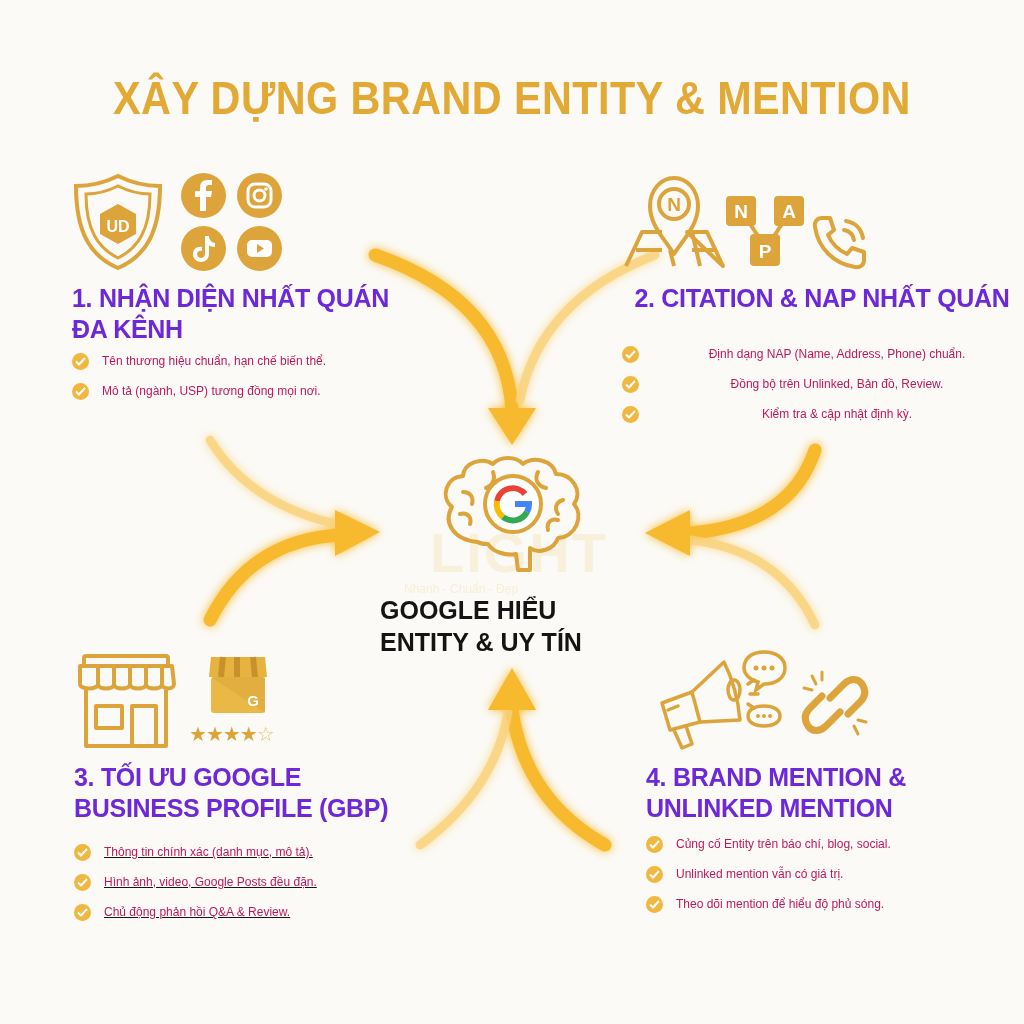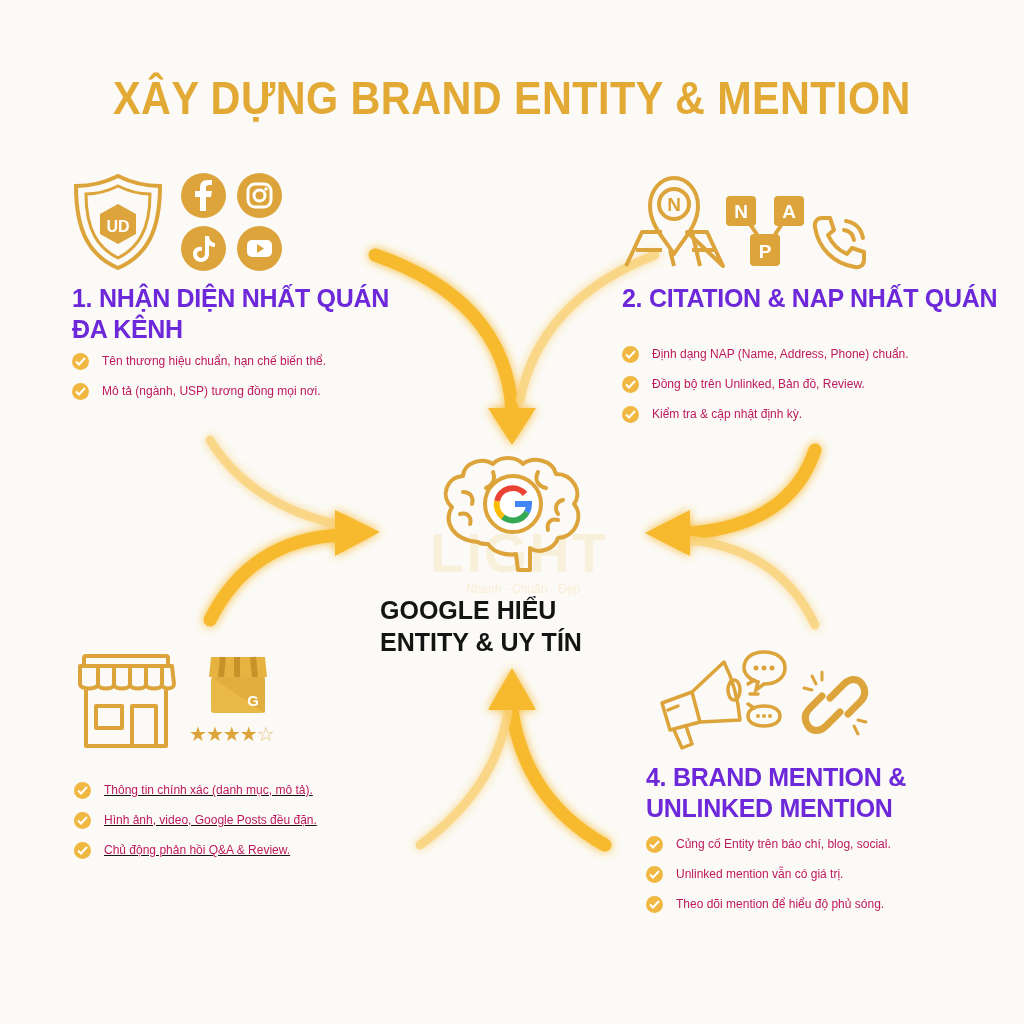--- a/index.html
+++ b/index.html
@@ -33,21 +33,21 @@
   .arrows { position: absolute; left: 0; top: 0; }
   .center-text {
     position: absolute; left: 380px; top: 594px; width: 265px; text-align: left;
     font-size: 25px; font-weight: bold; line-height: 32px; color: #141414;
   }
   .watermark {
     position: absolute; left: 430px; top: 520px; width: 170px; text-align: center;
     color: rgba(240, 190, 90, 0.16); font-weight: bold; font-size: 56px; letter-spacing: 2px;
   }
   .watermark-sub {
-    position: absolute; left: 428px; top: 582px; width: 190px; text-align: center;
+    position: absolute; left: 404px; top: 582px; width: 190px; 
     color: rgba(240, 190, 90, 0.22); font-size: 12px;
   }
 </style>
 </head>
 <body>
 
 <div class="title">XÂY DỰNG BRAND ENTITY &amp; MENTION</div>
 
 <svg class="arrows" width="1024" height="1024" viewBox="0 0 1024 1024">
   <defs>
@@ -174,21 +174,21 @@
   <text x="39" y="62" text-anchor="middle" font-family="Liberation Sans, sans-serif" font-size="19" font-weight="bold" fill="#fff">P</text>
 </svg>
 <svg class="icon-abs" style="left:810px; top:212px;" width="62" height="62" viewBox="0 0 62 62">
   <g fill="none" stroke="#dca43a" stroke-width="4" stroke-linecap="round" stroke-linejoin="round">
     <path d="M12 6 L20 6 L24 18 L18 23 C22 32 28 38 37 42 L42 36 L54 40 L54 48 C54 53 50 56 45 55 C24 52 8 36 5 15 C4 10 7 6 12 6 Z"></path>
     <path d="M34 18 C40 19 43 22 44 28"></path>
       <path d="M36 9 C46 11 51 16 53 26"></path>
   </g>
 </svg>
 
-<div class="section" style="left:622px; top:283px; width:400px;">
+<div class="section" style="left:622px; top:283px; width:400px;text-align:center;">
   <div class="sec-title">
     <div>2. CITATION &amp; NAP NHẤT QUÁN</div>
   </div>
   <ul class="items" style="margin-top:30px;">
     <li><span class="check">
           <svg width="11" height="9" viewBox="0 0 11 9">
             <path d="M1 4.5 L4 7.5 L10 1" fill="none" stroke="#fff" stroke-width="2"></path>
           </svg>
         </span><span>Định dạng NAP (Name, Address, Phone) chuẩn.</span></li>
     <li><span class="check">
@@ -217,20 +217,24 @@
 <svg class="icon-abs" style="left:207px; top:655px;" width="62" height="60" viewBox="0 0 62 60">
   <path d="M4 2 L58 2 L60 22 L2 22 Z" fill="#e6b240"></path>
   <path d="M16 2 L14 22 M30 2 L30 22 M46 2 L48 22" stroke="#c8922a" stroke-width="6"></path>
   <rect x="4" y="22" width="54" height="36" rx="3" fill="#e9b846"></rect>
   <path d="M4 22 L58 58 L58 22 Z" fill="#d9a438" opacity="0.5"></path>
   <text x="46" y="51" text-anchor="middle" font-family="Liberation Sans, sans-serif" font-size="15" font-weight="bold" fill="#fff">G</text>
 </svg>
 <div class="icon-abs" style="left:189px; top:722px; color:#dca43a; font-size:20px; letter-spacing:-1px;">★★★★<span style="color:#e6c47a;">☆</span></div>
 
 <div class="section" style="left:74px; top:762px; width:380px;">
+  <div class="sec-title">
+    <div>3. TỐI ƯU GOOGLE</div>
+    <div>BUSINESS PROFILE (GBP)</div>
+  </div>
   <ul class="items" style="margin-top:18px;text-decoration:underline;">
     <li><span class="check">
           <svg width="11" height="9" viewBox="0 0 11 9">
             <path d="M1 4.5 L4 7.5 L10 1" fill="none" stroke="#fff" stroke-width="2"></path>
           </svg>
         </span><span>Thông tin chính xác (danh mục, mô tả).</span></li>
     <li><span class="check">
           <svg width="11" height="9" viewBox="0 0 11 9">
             <path d="M1 4.5 L4 7.5 L10 1" fill="none" stroke="#fff" stroke-width="2"></path>
           </svg>

